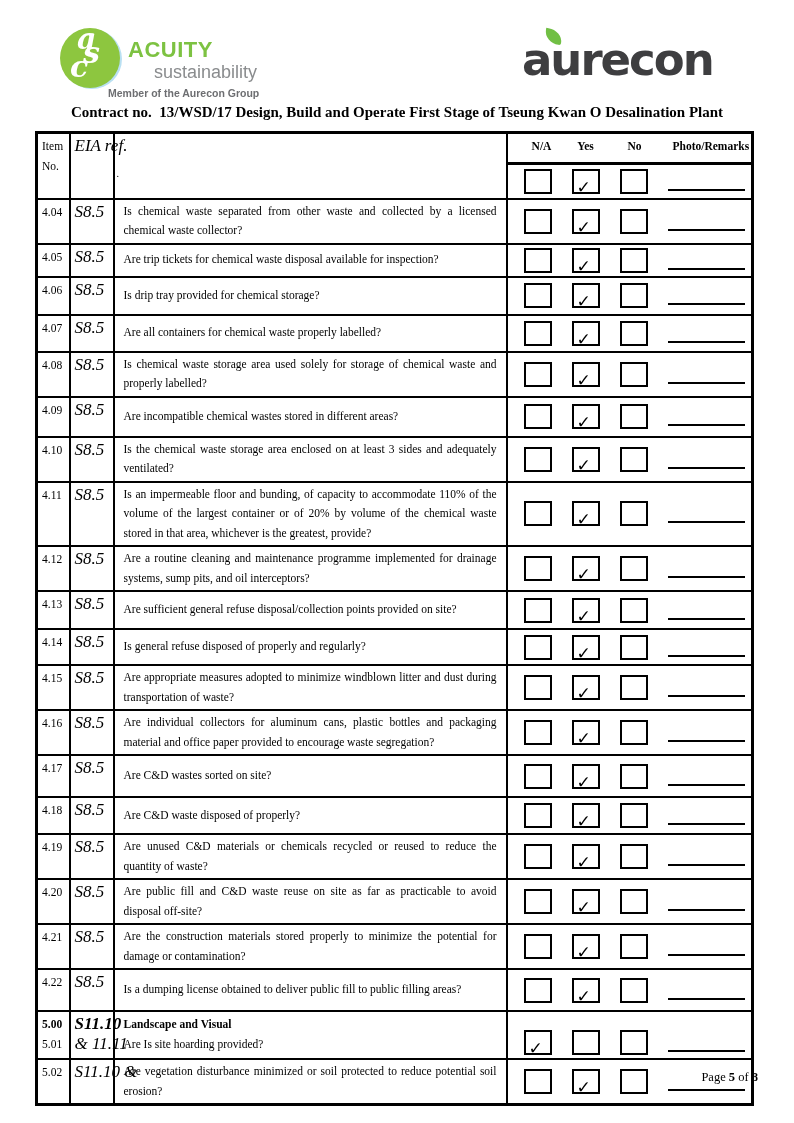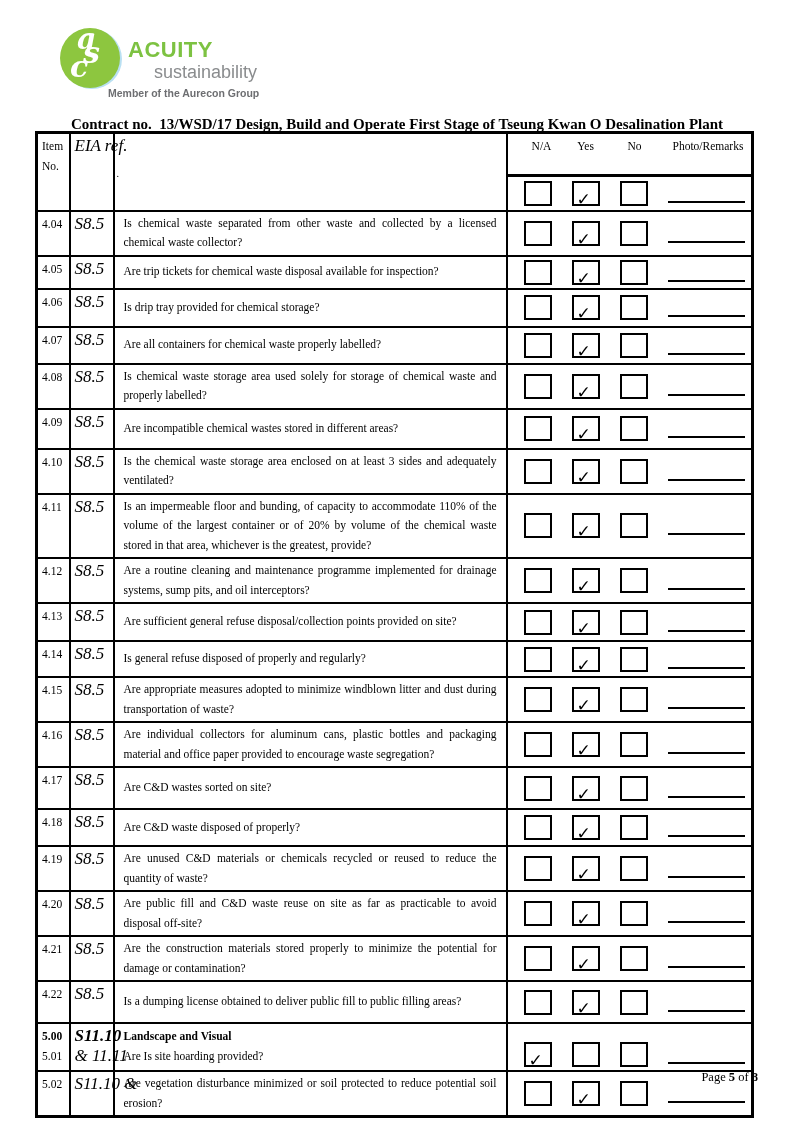--- a/index.html
+++ b/index.html
@@ -15,40 +15,40 @@
   .mono-s { top:10px; left:23px; }
   .mono-c { top:24px; left:10px; }
   .acuity-name { position:absolute; left:70px; top:13px; font-size:22px; font-weight:bold; letter-spacing:0.5px; color:#7dc242; }
   .acuity-sub { position:absolute; left:96px; top:38px; font-size:18px; color:#8a8c8e; }
   .acuity-tag { position:absolute; left:50px; top:63px; font-size:10.5px; font-weight:bold; color:#6d6e71; }
   .aurecon { position:absolute; left:522px; top:28px; width:240px; height:62px; font-family:"DejaVu Sans","Liberation Sans",sans-serif; }
   .aurecon-leaf { position:absolute; left:23px; top:1px; width:17px; height:15px; background:#71bf44; border-radius:0 95% 15% 95%; transform:rotate(9deg); }
   .aurecon-name { position:absolute; left:0; top:6px; font-size:45px; line-height:52px; font-weight:800; letter-spacing:-2px; color:#3e3e40; }
 
   
-  .doc-title { position:absolute; left:0; top:116px; width:100%; text-align:center; font-size:15px; font-weight:bold; white-space:pre; }
+  .doc-title { position:absolute; left:0; top:104px; width:100%; text-align:center; font-size:15px; font-weight:bold; white-space:pre; }
 
   
   table.checklist { position:absolute; left:35px; top:131px; width:716px; border-collapse:collapse; table-layout:fixed; }
   table.checklist td { border:2px solid #000; }
   table.checklist { border:3px solid #000; }
   .c-item { vertical-align:top; font-size:11.5px; padding:2px 1px 0 4px; }
   .c-eia  { vertical-align:top; font-size:17px; padding:2px 1px 0 4px;font-style:italic; }
   .c-item div, .c-eia div { line-height:20px; white-space:nowrap; }
   .c-q { vertical-align:middle; font-size:11.5px; line-height:19.5px; text-align:justify; padding:2px 9px; }
   .c-q.sec { vertical-align:top; padding-top:2px; }
   .c-q .section-title { font-weight:bold; line-height:20px; text-align:left; }
   .c-q .q2 { line-height:20px; text-align:left; }
   .b { font-weight:bold; }
   .c-ans { vertical-align:middle; padding:0; }
   .c-ans.low { vertical-align:bottom; }
   .c-ans.low .ansgroup { margin-bottom:3px; }
   .hdr-q { position:relative; }
   .stray { position:absolute; left:2px; top:30px; font-size:10px; }
-  .hdr-labels { position:relative; height:43px; border-bottom:3px solid #000 !important; font-size:11.5px; }
+  .hdr-labels { position:relative; height:31px; border-bottom:3px solid #000 !important; font-size:11.5px;font-weight:bold; }
   .lbl { position:absolute; top:6px; text-align:center; }
   .lbl-na  { left:14px;  width:40px; }
   .lbl-yes { left:58px;  width:40px; }
   .lbl-no  { left:107px; width:40px; }
   .lbl-rem { left:165px; }
   .cont-cell { height:35px; }
 
   .ansgroup { display:flex; align-items:center; padding-left:16px; }
   .cb { position:relative; flex:none; width:28px; height:25px; border:2px solid #000; background:#fff; }
   .cb + .cb { margin-left:20px; }
@@ -67,20 +67,24 @@
     <div class="acuity-circle">
       <span class="mono-a">a</span>
       <span class="mono-s">s</span>
       <span class="mono-c">c</span>
     </div>
     <div class="acuity-name">ACUITY</div>
     <div class="acuity-sub">sustainability</div>
     <div class="acuity-tag">Member of the Aurecon Group</div>
   </div>
 
+  <div class="aurecon">
+    <span class="aurecon-leaf"></span>
+    <span class="aurecon-name">aurecon</span>
+  </div>
 
   <div class="doc-title">Contract no.  13/WSD/17 Design, Build and Operate First Stage of Tseung Kwan O Desalination Plant</div>
 
   <table class="checklist">
     <colgroup>
       <col style="width:33px">
         <col style="width:44px">
         <col style="width:393px">
         <col style="width:246px">
     </colgroup>

